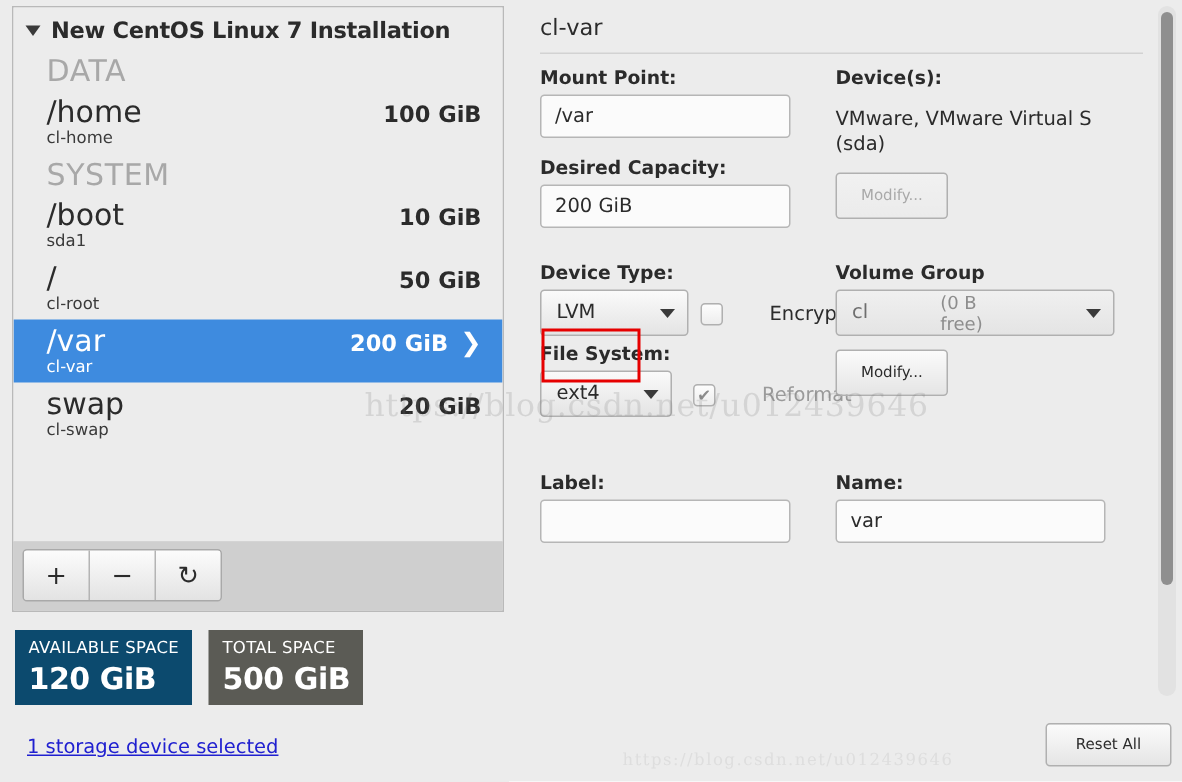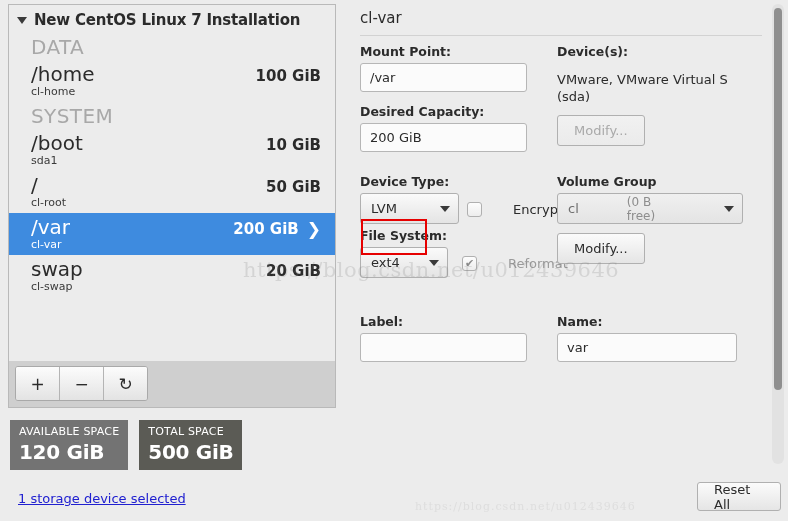--- a/index.html
+++ b/index.html
@@ -147,21 +147,21 @@
     left: 10px;
     top: 420px;
     display: flex;
     gap: 11px;
   }
   .space-box {
     padding: 5px 9px 6px 9px;
     box-sizing: border-box;
     min-width: 78px;
   }
-  .space-box.avail { background: #737373; }
+  .space-box.avail { background: #0c4a6e; }
   .space-box.total { background: #5b5b55; }
   .space-cap {
     font-size: 11px;
     color: #ffffff;
     letter-spacing: 0.2px;
     display: block;
   }
   .space-val {
     font-size: 20px;
     font-weight: bold;
@@ -260,21 +260,21 @@
   .btn {
     display: inline-flex;
     align-items: center;
     justify-content: center;
     height: 31px;
     padding: 0 16px;
     box-sizing: border-box;
     border: 1px solid #b0b0b0;
     border-radius: 3px;
     background: linear-gradient(to bottom, #fbfbfb, #e5e5e5);
-    font-size: 13px;
+    font-size: 10px;
     color: #2b2b2b;
     cursor: pointer;
   }
   .btn.disabled { color: #a9a9a9; background: linear-gradient(to bottom, #f1f1f1, #ebebeb); }
   .chk-row { display: inline-flex; align-items: center; }
   .chk {
     width: 15px; height: 15px;
     box-sizing: border-box;
     border: 1px solid #b0b0b0;
     border-radius: 3px;

